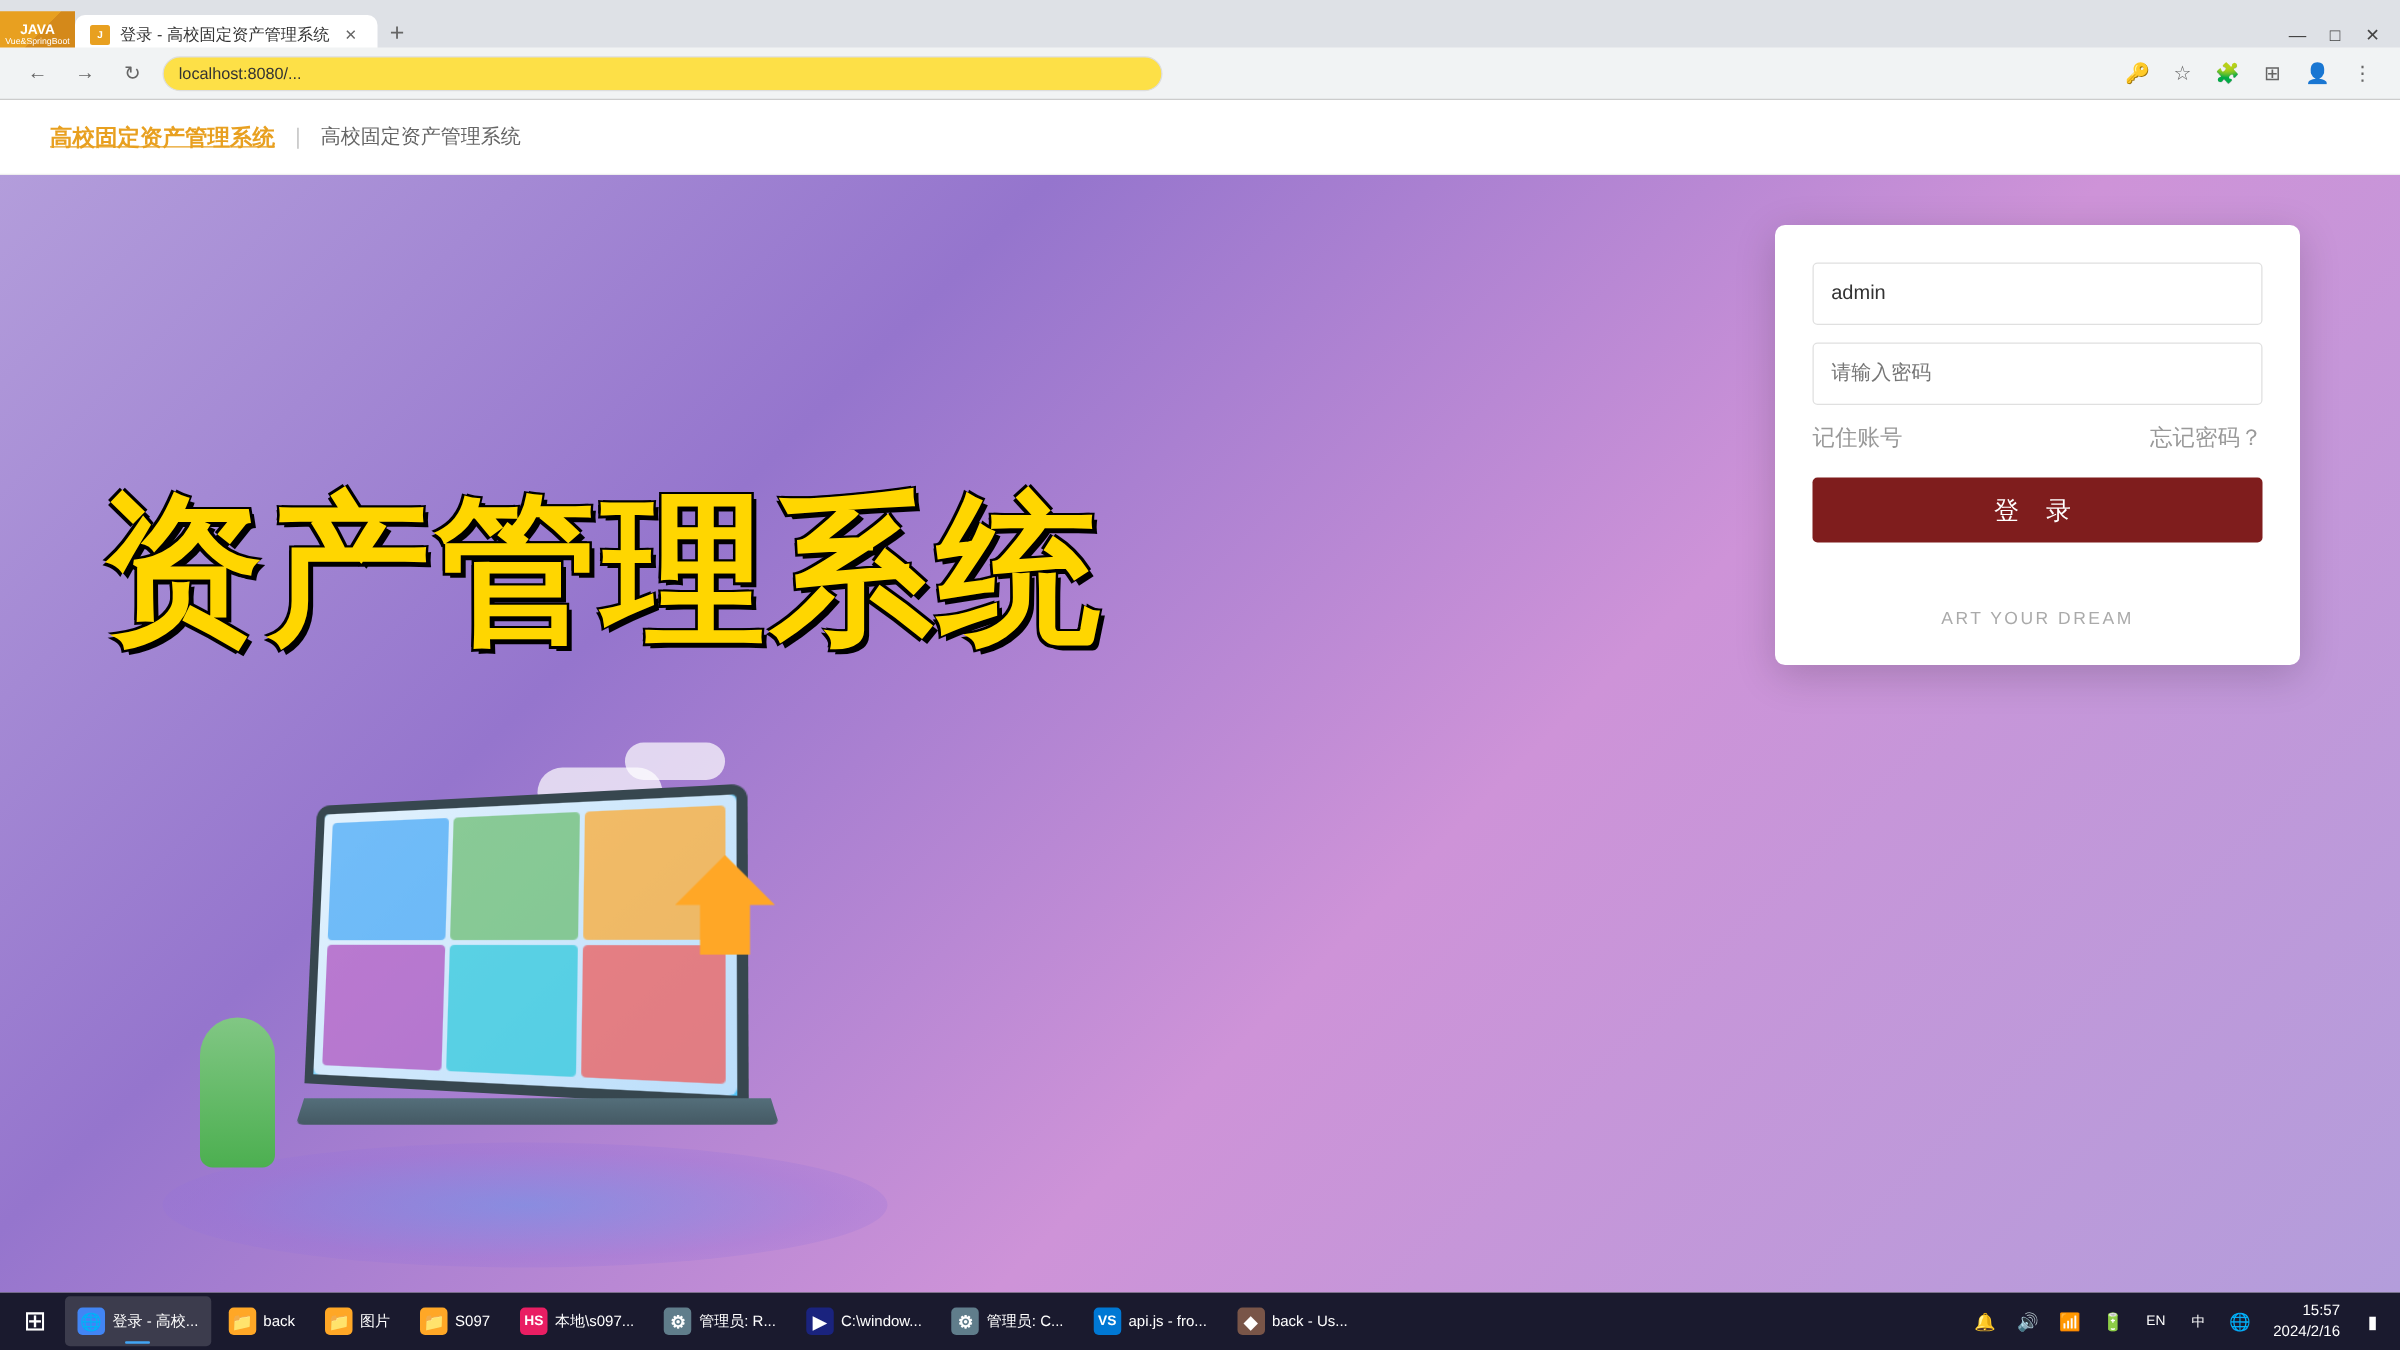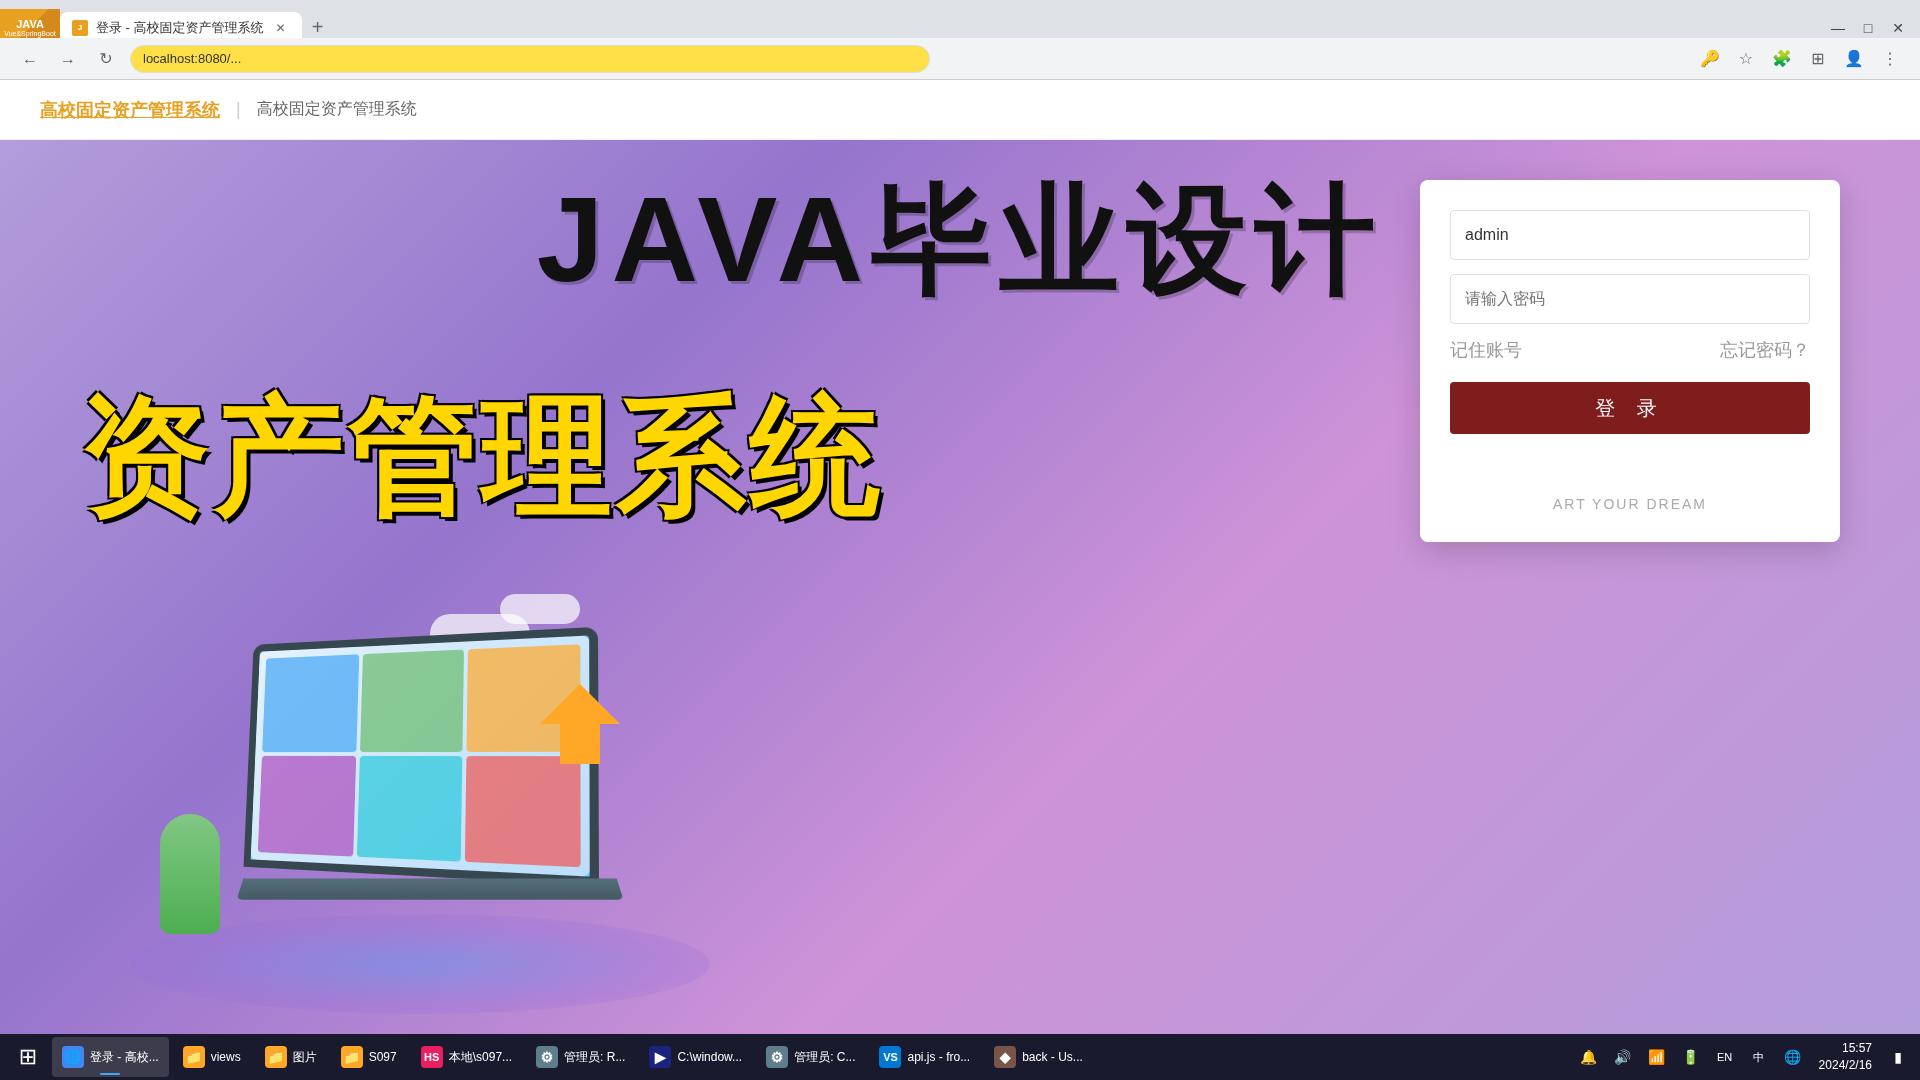--- a/index.html
+++ b/index.html
@@ -400,21 +400,21 @@
       letter-spacing: 8px;
       cursor: pointer;
       margin-bottom: 32px;
     }
 
     .login-bottom-link {
       text-align: center;
       color: #aaa;
       font-size: 14px;
       letter-spacing: 2px;
-      margin-top: 30px;
+      margin-top: 20px;
     }
 
     
     .taskbar {
       width: 100%;
       height: 46px;
       background: #1a1a2e;
       display: flex;
       align-items: center;
       padding: 0 8px;
@@ -532,21 +532,20 @@
 </div>
 
 <div class="site-nav">
   <span class="site-nav-logo">高校固定资产管理系统</span>
   <span class="site-nav-divider">|</span>
   <span class="site-nav-title">高校固定资产管理系统</span>
 </div>
 
 <div class="main-content">
 
-  <div class="big-title">JAVA毕业设计</div>
 
   <div class="big-subtitle">资产管理系统</div>
 
   <div class="illustration">
 
     <div class="deco-cloud deco-cloud-1"></div>
     <div class="deco-cloud deco-cloud-2"></div>
 
     <div class="ellipse-base"></div>
 
@@ -592,21 +591,21 @@
     <span>⊞</span>
   </div>
 
   <div class="taskbar-item active">
     <div class="taskbar-icon-circle" style="background:#4285f4;">🌐</div>
     <span>登录 - 高校...</span>
   </div>
 
   <div class="taskbar-item">
     <div class="taskbar-icon-circle" style="background:#ffa726;">📁</div>
-    <span>views</span>
+    <span>back</span>
   </div>
 
   <div class="taskbar-item">
     <div class="taskbar-icon-circle" style="background:#ffa726;">📁</div>
     <span>图片</span>
   </div>
 
   <div class="taskbar-item">
     <div class="taskbar-icon-circle" style="background:#ffa726;">📁</div>
     <span>S097</span>

